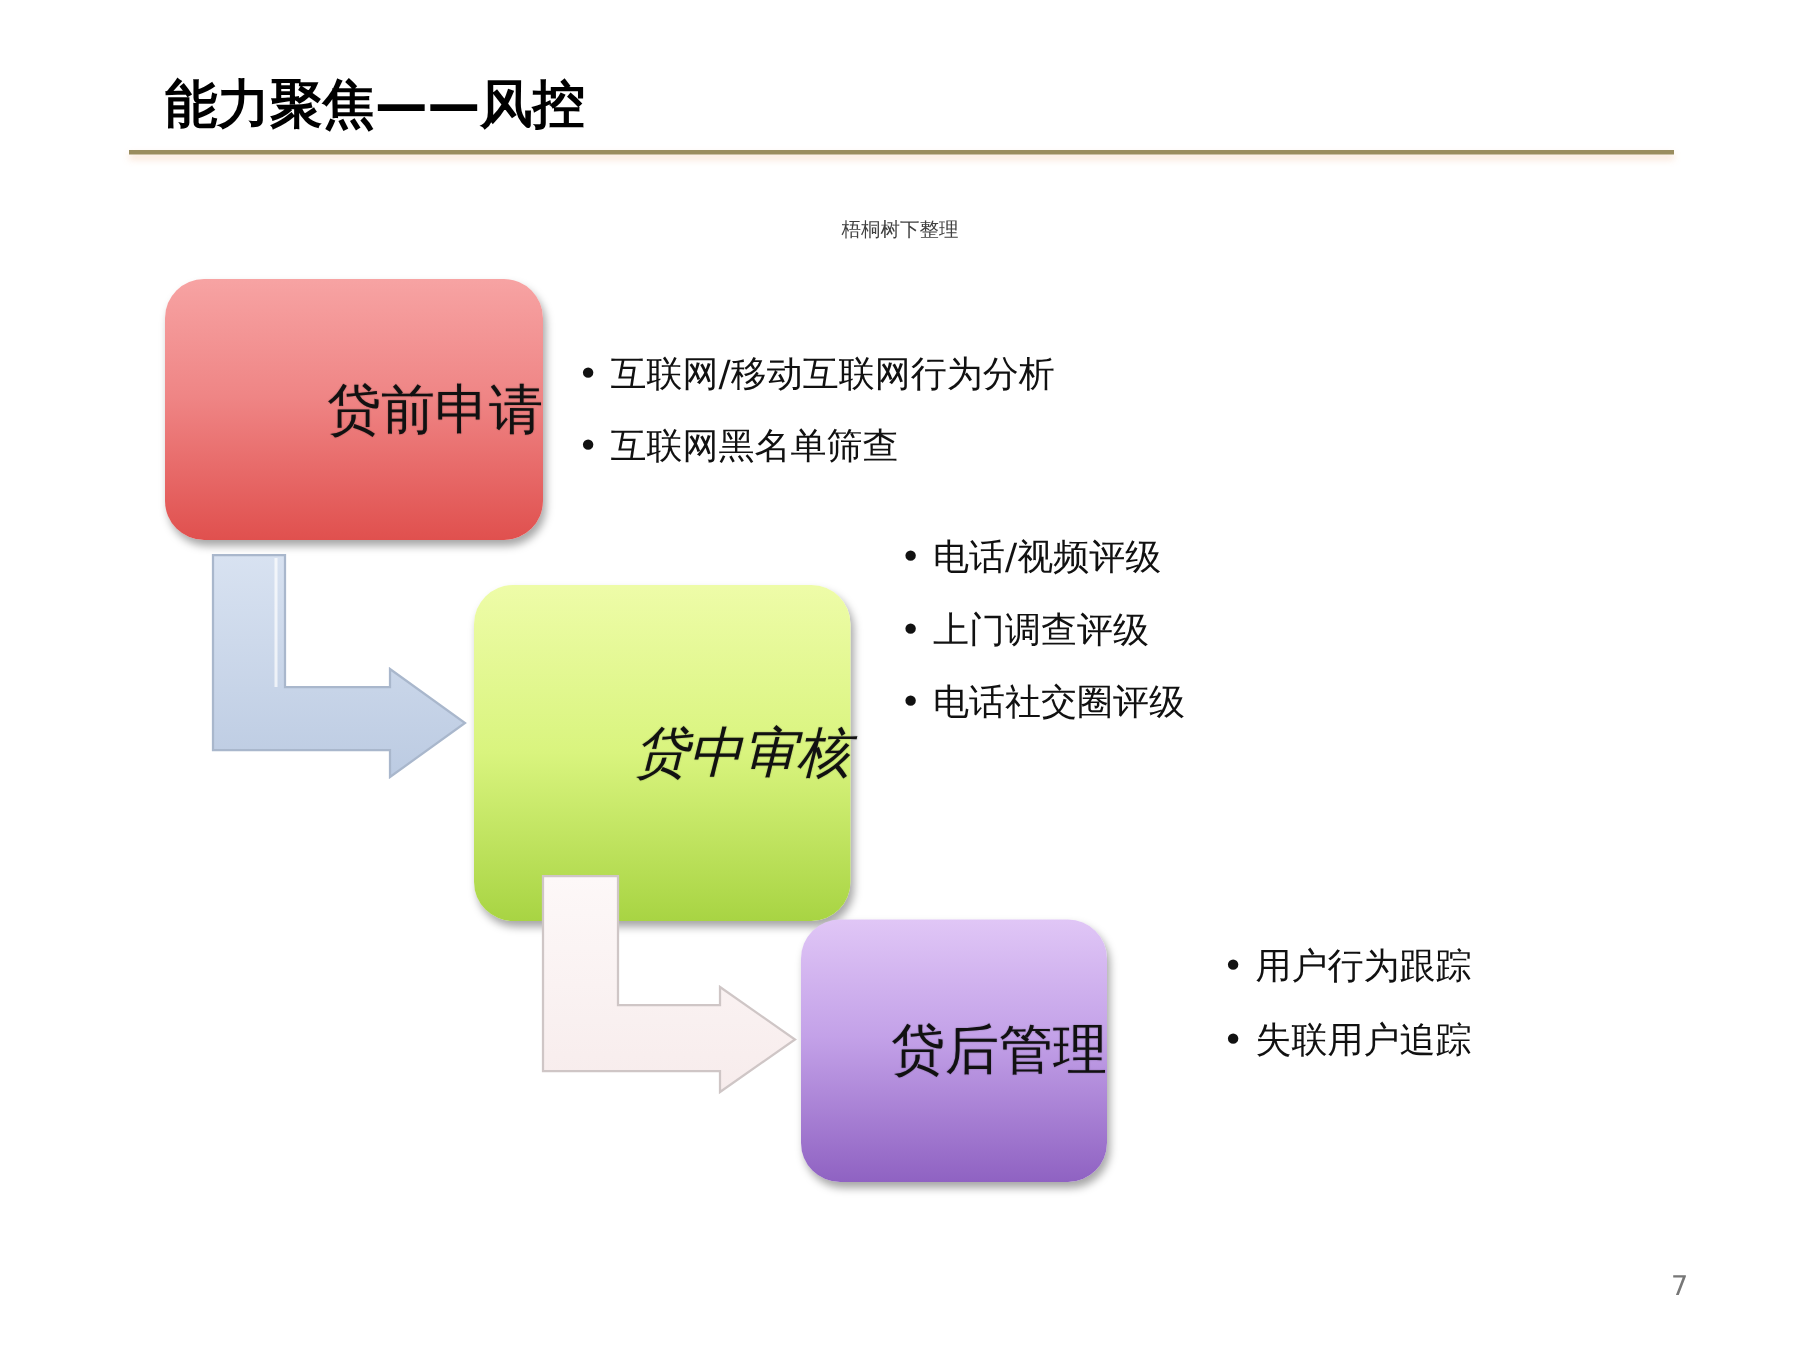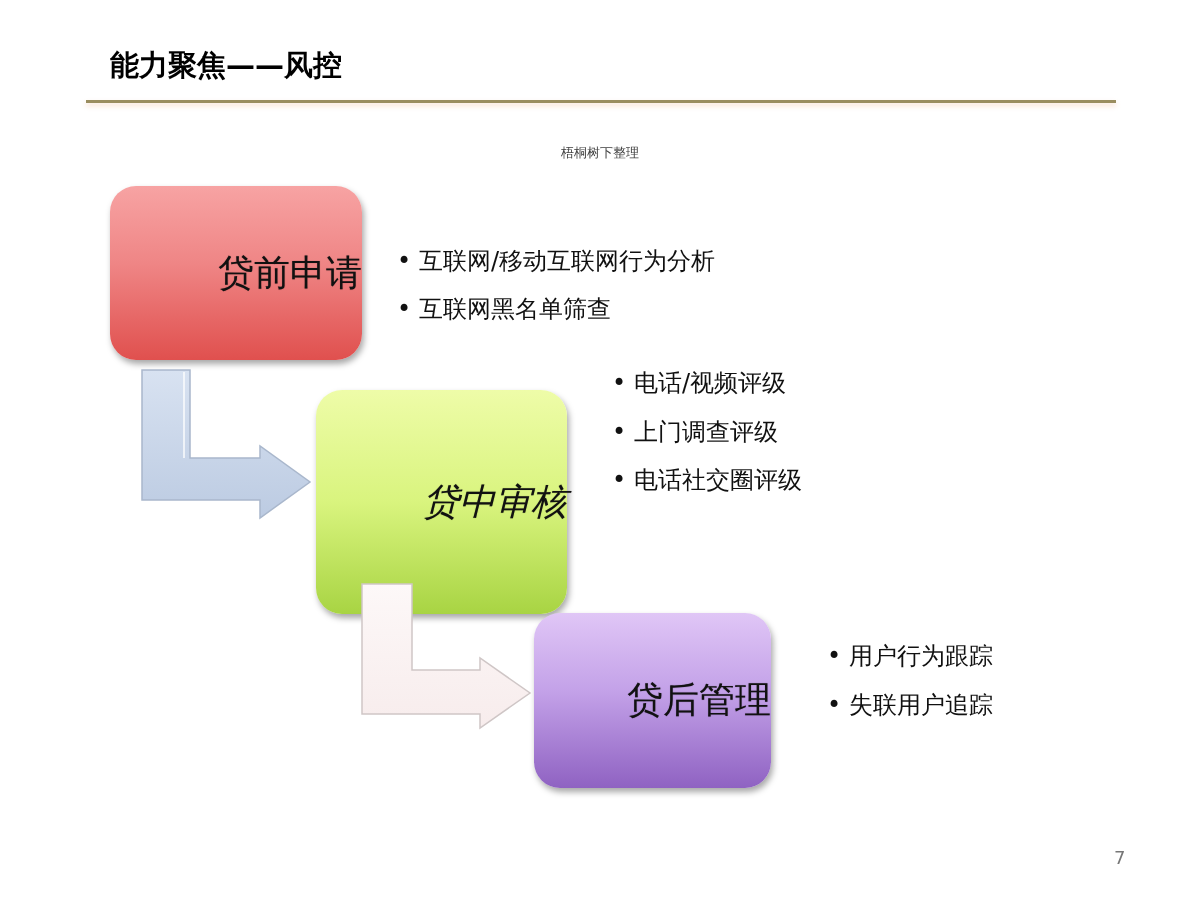--- a/index.html
+++ b/index.html
@@ -1,33 +1,33 @@
 <!DOCTYPE html>
 <html><head>
 <meta charset="utf-8">
 <style>
   html, body { margin:0; padding:0; }
   body { width:1200px; height:900px; background:#ffffff; position:relative; overflow:hidden;
          font-family:"DejaVu Sans","Liberation Sans",sans-serif; color:#111; }
-  .title { position:absolute; left:110px; top:46px; font-size:29px; font-weight:bold; color:#000; letter-spacing:0px; }
+  .title { position:absolute; left:110px; top:46px; font-size:35px; font-weight:bold; color:#000; letter-spacing:0px; }
   .rule { position:absolute; left:86px; top:100px; width:1030px; height:3px; background:#9a8d5f;
           box-shadow:0 3px 5px rgba(240,180,140,0.45); }
   .credit { position:absolute; left:0; width:1200px; top:144px; text-align:center; font-size:13px; color:#404040;
             font-family:"DejaVu Serif","Liberation Serif",serif; }
   .box { position:absolute; border-radius:26px; display:flex; align-items:center; justify-content:flex-end;
          font-size:36px; color:#111; box-shadow:2px 4px 6px rgba(0,0,0,0.35); }
   .box span { text-shadow:0 0 1px rgba(0,0,0,0.4); }
   .b1 { left:110px; top:186px; width:252px; height:174px;
         background:linear-gradient(to bottom,#f7a3a3 0%,#ef8585 45%,#e0504e 100%); }
   .b2 { left:316px; top:390px; width:251px; height:224px;
         background:linear-gradient(to bottom,#eefca8 0%,#d9f47e 50%,#a8d443 100%);font-style:italic; }
-  .b3 { left:534px; top:613px; width:237px; height:175px;
+  .b3 { left:534px; top:613px; width:204px; height:175px;
         background:linear-gradient(to bottom,#e0c6f6 0%,#c3a1e8 45%,#8f62c2 100%); }
   .arrow { position:absolute; }
-  .bullets { position:absolute; list-style:none; margin:12px; padding:0; font-size:24px; color:#111; }
+  .bullets { position:absolute; list-style:none; margin:0; padding:0; font-size:24px; color:#111; }
   .bullets li { position:relative; padding-left:22px; }
   .bullets li::before { content:"•"; position:absolute; left:0; top:0; }
   .l1 { left:385px; top:232px; }
   .l1 li { height:48px; line-height:34px; }
   .l2 { left:600px; top:354px; }
   .l2 li { height:48.5px; line-height:34px; }
   .l3 { left:815px; top:627px; }
   .l3 li { height:48.5px; line-height:34px; }
   .page-num { position:absolute; left:1114px; top:847px; font-size:18px; color:#777; }
 </style>

